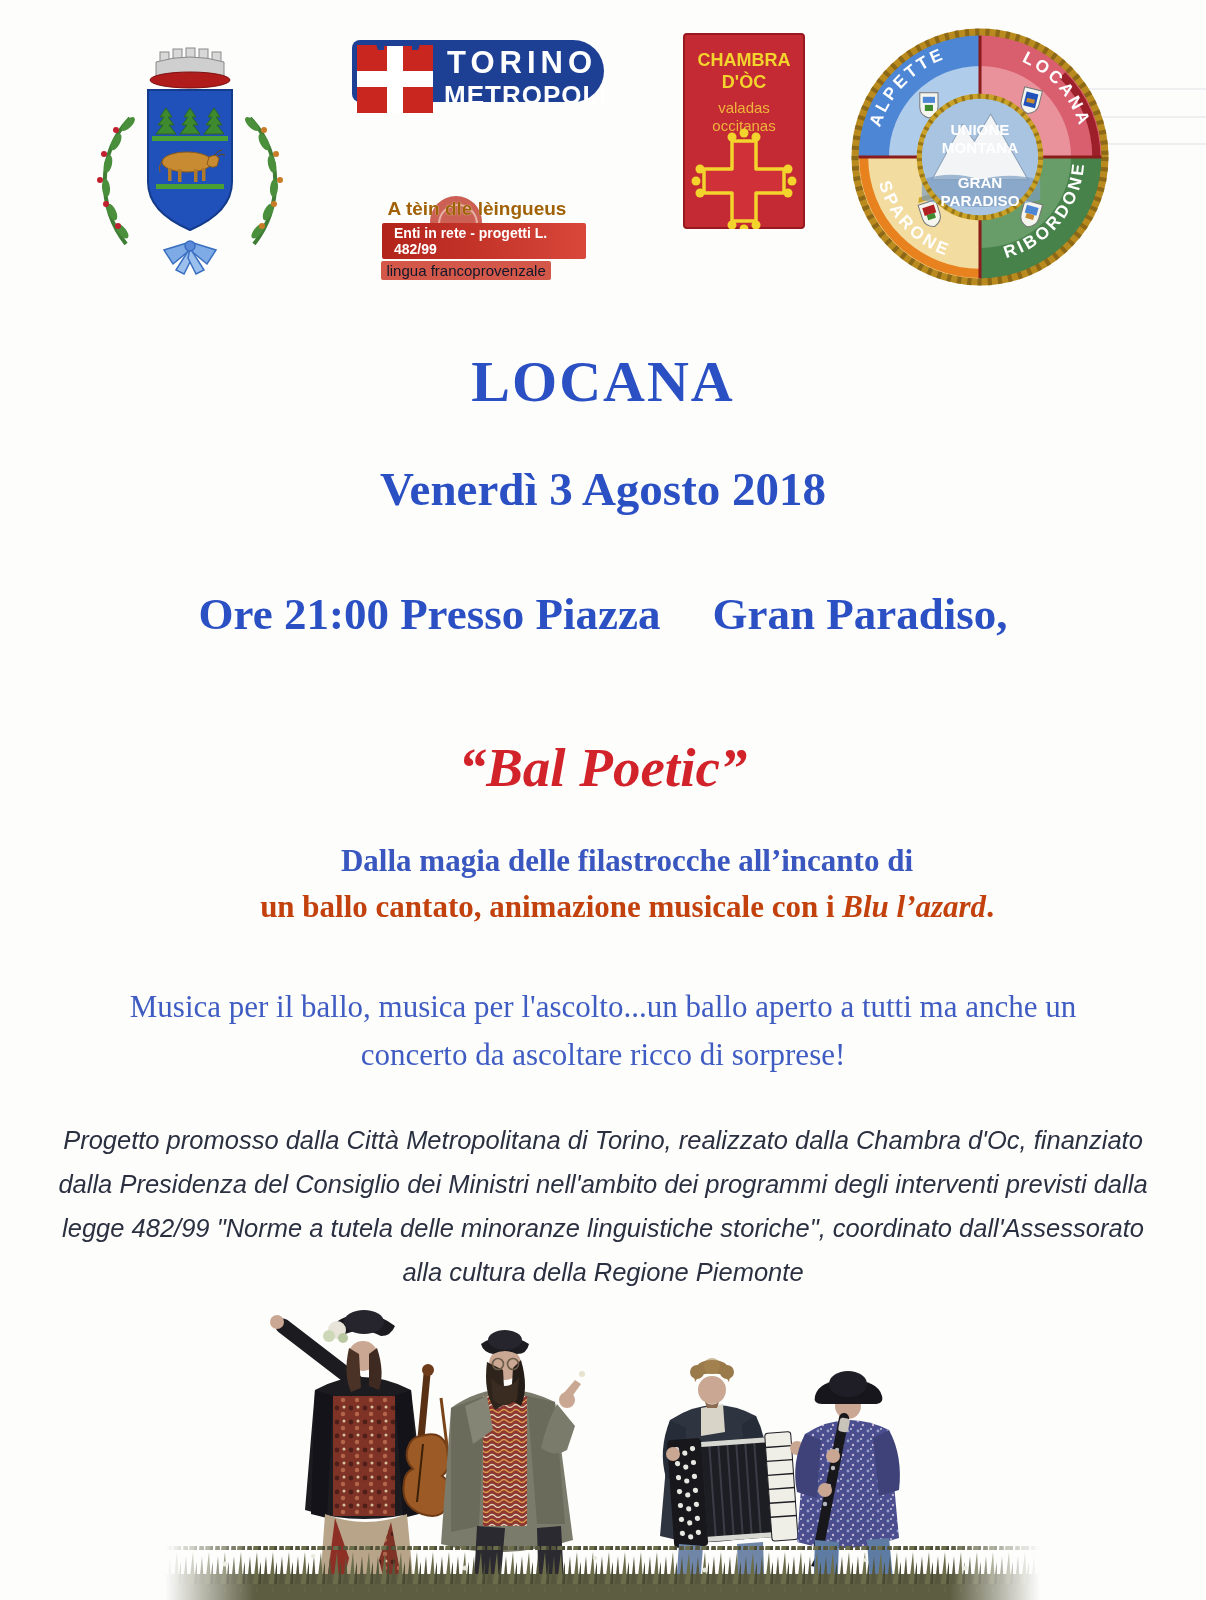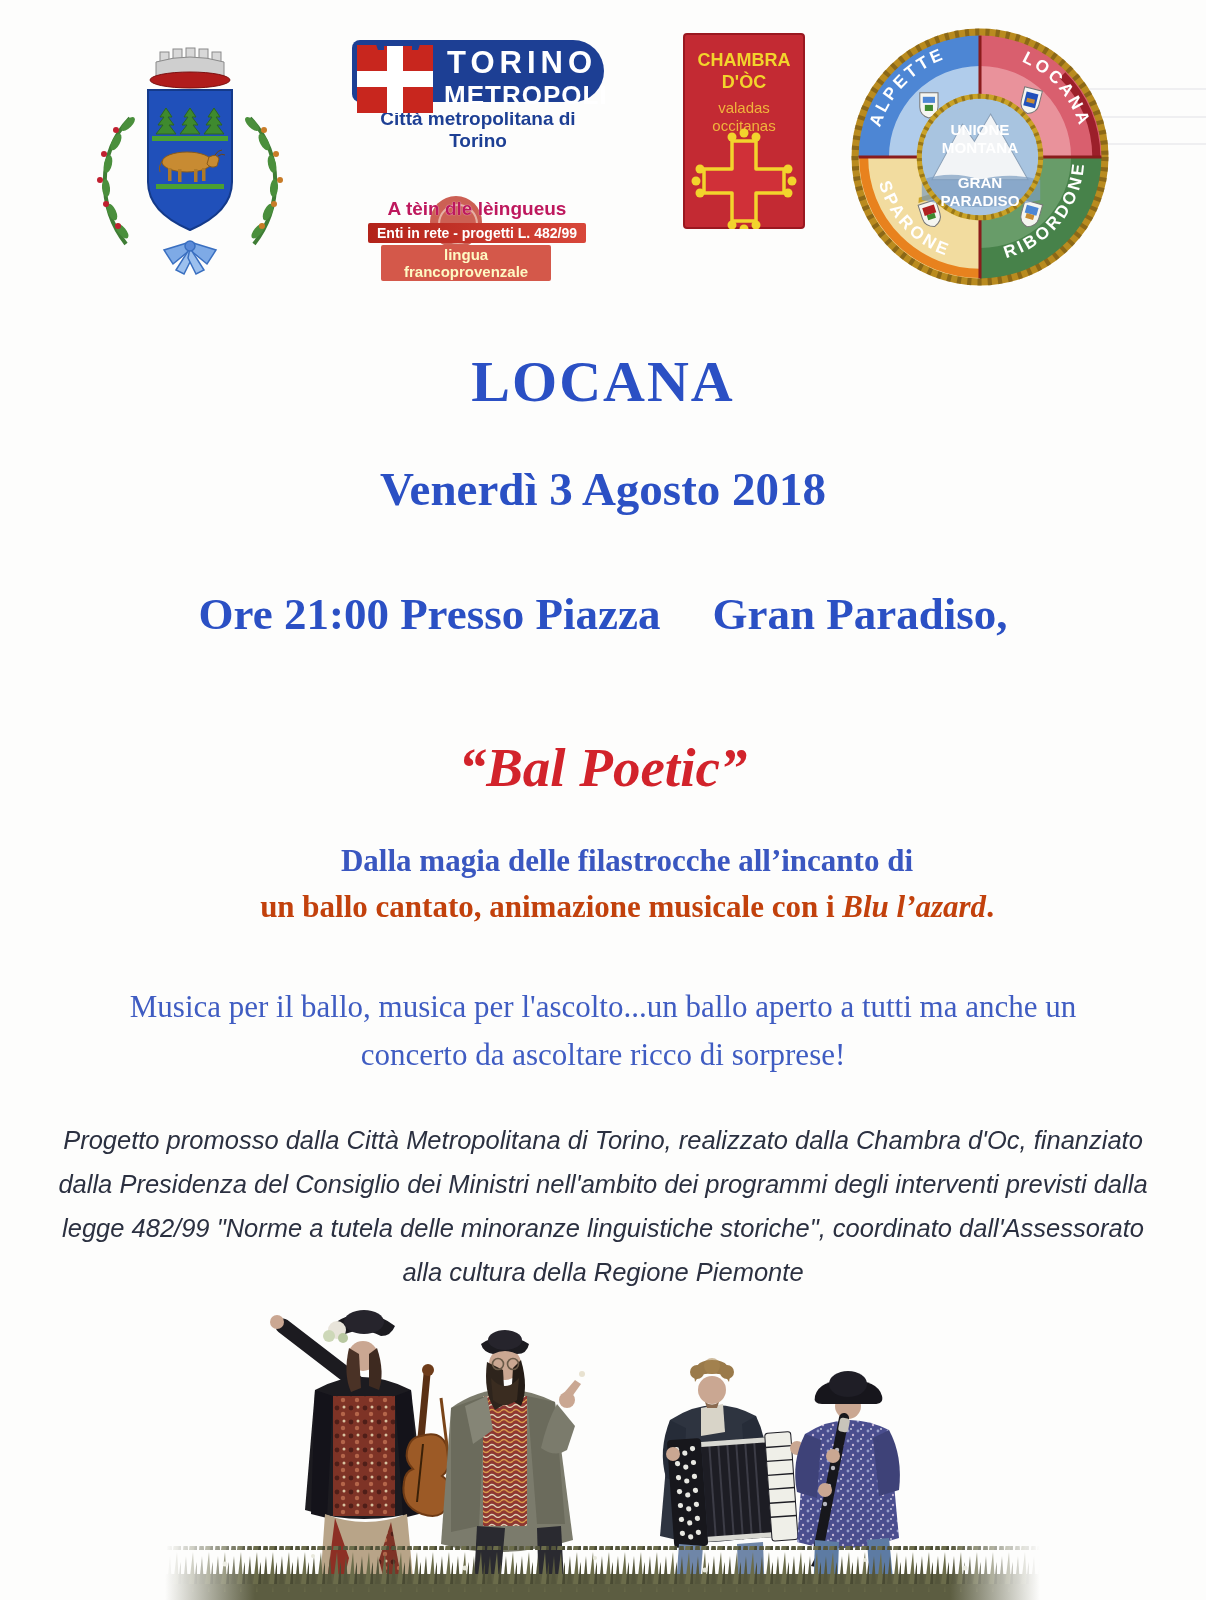--- a/index.html
+++ b/index.html
@@ -18,26 +18,26 @@
                font-family:"Liberation Sans",sans-serif;font-weight:bold;text-align:center;}
   .torino-text .l1{font-size:31px;letter-spacing:5px;line-height:34px;}
   .torino-text .l2{font-size:26px;letter-spacing:1px;line-height:30px;}
   .torino-sub{margin-top:6px;color:#1d3f94;font-family:"Liberation Sans",sans-serif;
               font-weight:bold;font-size:19px;text-align:center;width:252px;}
   .lingua{left:368px;top:190px;width:218px;height:76px;font-family:"Liberation Sans",sans-serif;}
   .lingua .globe{position:absolute;left:62px;top:6px;width:52px;height:52px;border-radius:50%;
                  background:#c0392b;opacity:.8;}
   .lingua .globe:before{content:"";position:absolute;left:8px;top:8px;width:36px;height:36px;
                  border:2px solid #e9b8a8;border-radius:50%;opacity:.8;}
-  .lingua .l1{position:relative;color:#be185d;font-weight:bold;font-size:19px;text-align:center;
+  .lingua .l1{position:relative;color:#a16207;font-weight:bold;font-size:19px;text-align:center;
               padding-top:8px;text-shadow:0 0 1px #fff;}
   .lingua .l2{position:relative;margin-top:3px;background:linear-gradient(90deg,#b2231a,#d8473a);
-              color:#fff;font-weight:bold;font-size:14px;text-align:center;padding:2px 0;
-              border-radius:2px;}
-  .lingua .l3{position:relative;margin-top:2px;background:#d4584a;color:#fef9c3;font-weight:bold;
+              color:#fff;font-weight:bold;font-size:14px;padding:2px 12px;
+              border-radius:2px;margin-left:14px;}
+  .lingua .l3{position:relative;margin-top:2px;background:#d4584a;color:#0f172a;font-weight:normal;
               font-size:15px;text-align:center;padding:1px 0;width:78%;margin-left:6%;
               border-radius:2px;}
   
   .t-center{left:0;width:1206px;text-align:center;color:#2b50c4;}
   .title{top:348px;font-size:58px;font-weight:bold;letter-spacing:2px;}
   .dateline{top:462px;font-size:47px;font-weight:bold;}
   .oreline{top:588px;font-size:45px;font-weight:bold;}
   .oreline .gap{display:inline-block;width:52px;}
   .baltitle{top:736px;font-size:55px;font-weight:bold;font-style:italic;color:#d2232b;}
   .desc{font-size:31px;line-height:38px;}
@@ -138,21 +138,20 @@
           <div class="hbar"></div>
       </div>
       <svg style="position:absolute;left:20px;top:-6px" width="52" height="18" viewBox="0 0 52 18">
         <path d="M6,16 q-4,-8 2,-10 l6,3 q12,-4 24,0 l6,-3 q6,2 2,10 l-6,0 0,-4 -28,0 0,4 z" fill="#1d3f94"></path>
       </svg>
       <div class="torino-text">
         <div class="l1">TORINO</div>
         <div class="l2">METROPOLI</div>
       </div>
     </div>
-    <div class="torino-sub">Città metropolitana di Torino</div>
   </div>
 
   <div class="abs lingua">
     <div class="globe"></div>
     <div class="l1">A tèin dle lèingueus</div>
     <div class="l2">Enti in rete - progetti L. 482/99</div>
     <div class="l3">lingua francoprovenzale</div>
   </div>
 
   <svg class="abs" style="left:683px;top:33px" width="122" height="196" viewBox="0 0 122 196">

